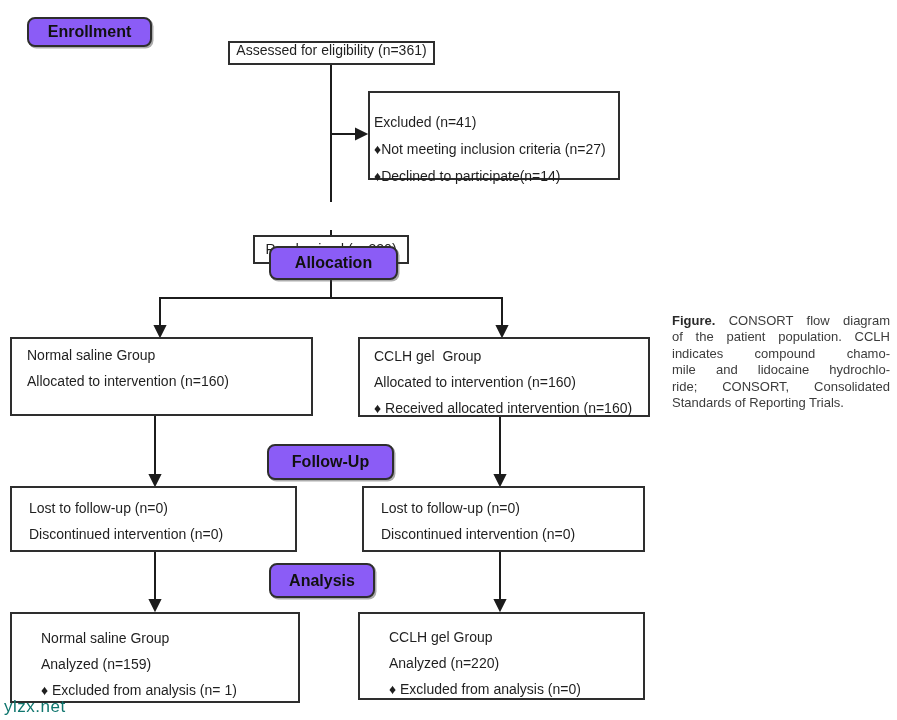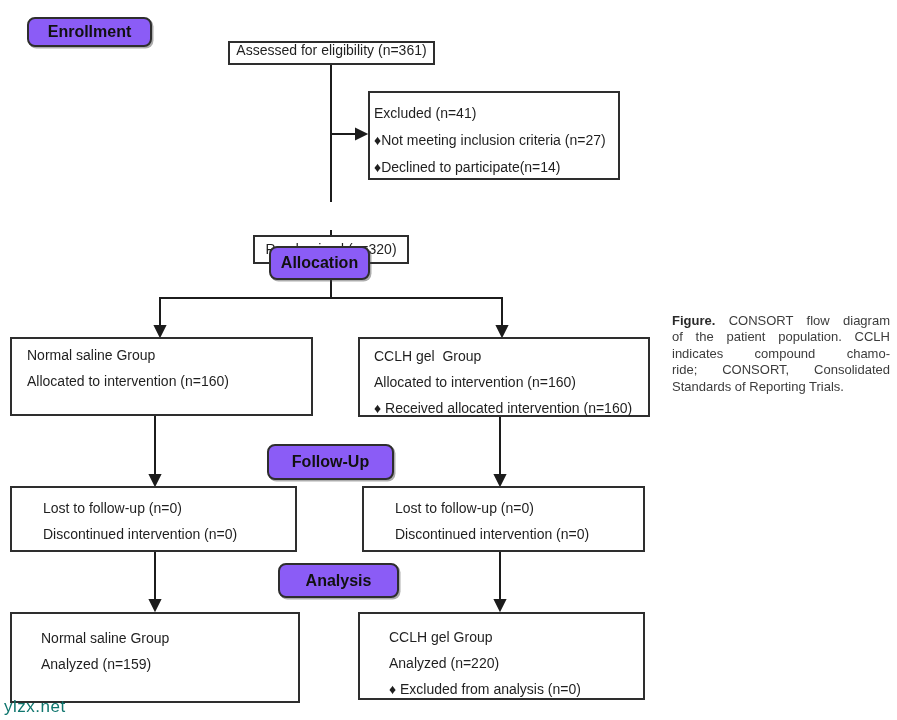--- a/index.html
+++ b/index.html
@@ -14,25 +14,25 @@
     font-weight:bold; font-size:16px; color:#111;
     box-shadow:1.5px 1.5px 0 rgba(70,70,70,0.45);
     box-sizing:border-box;
   }
   .fbox {
     position:absolute; background:#ffffff; border:2px solid #2e2e2e;
     box-sizing:border-box; font-size:14px; color:#1f1f1f;
   }
   .fbox.center { display:flex; align-items:flex-end; justify-content:center; }
   .fbox .bline { white-space:pre; line-height:26px; }
-  #box-excluded { padding:7px 2px 0 4px; }
+  #box-excluded { padding:16px 2px 0 4px; }
   #box-excluded .bline { line-height:27px; }
   #box-alloc-left  { padding:3px 0 0 15px; }
   #box-alloc-right { padding:4px 0 0 14px; }
-  #box-fu-left, #box-fu-right { padding:7px 0 0 31px; }
+  #box-fu-left, #box-fu-right { padding:7px 0 0 17px; }
   #box-an-left  { padding:11px 0 0 29px; }
   #box-an-right { padding:10px 0 0 29px; }
   #caption {
     position:absolute; left:672px; top:313px; width:218px;
     font-size:13px; line-height:16.4px; color:#3c3c3c;
   }
   #caption .cap-line { text-align:justify; text-align-last:justify; }
   #caption .cap-line.last { text-align-last:left; }
   #caption b { color:#2a2a2a; }
   #watermark {
@@ -77,21 +77,21 @@
   <div class="fbox" id="box-excluded" style="left:368px; top:91px; width:252px; height:89px;">
     <div class="bline">Excluded (n=41)</div>
     <div class="bline">♦Not meeting inclusion criteria (n=27)</div>
     <div class="bline">♦Declined to participate(n=14)</div>
   </div>
 
   <div class="fbox center" id="box-randomized" style="left:253px; top:202px; width:156px; height:29px;margin-top:33px;">
     <span class="bline">Randomized (n=320)</span>
   </div>
 
-  <div class="badge" style="left:269px; top:246px; width:101px; height:34px;">Allocation</div>
+  <div class="badge" style="left:269px; top:246px; width:129px; height:34px;">Allocation</div>
 
   <div class="fbox" id="box-alloc-left" style="left:10px; top:337px; width:303px; height:79px;">
     <div class="bline">Normal saline Group</div>
     <div class="bline">Allocated to intervention (n=160)</div>
   </div>
 
   <div class="fbox" id="box-alloc-right" style="left:358px; top:337px; width:292px; height:80px;">
     <div class="bline">CCLH gel  Group</div>
     <div class="bline">Allocated to intervention (n=160)</div>
     <div class="bline">♦ Received allocated intervention (n=160)</div>
@@ -102,36 +102,38 @@
   <div class="fbox" id="box-fu-left" style="left:10px; top:486px; width:287px; height:66px;">
     <div class="bline">Lost to follow-up (n=0)</div>
     <div class="bline">Discontinued intervention (n=0)</div>
   </div>
 
   <div class="fbox" id="box-fu-right" style="left:362px; top:486px; width:283px; height:66px;">
     <div class="bline">Lost to follow-up (n=0)</div>
     <div class="bline">Discontinued intervention (n=0)</div>
   </div>
 
-  <div class="badge" style="left:278px; top:563px; width:121px; height:35px;">Analysis</div>
+  <div class="badge" style="left:269px; top:563px; width:106px; height:35px;">Analysis</div>
 
   <div class="fbox" id="box-an-left" style="left:10px; top:612px; width:290px; height:91px;">
     <div class="bline">Normal saline Group</div>
     <div class="bline">Analyzed (n=159)</div>
+    <div class="bline">♦ Excluded from analysis (n= 1)</div>
   </div>
 
   <div class="fbox" id="box-an-right" style="left:358px; top:612px; width:287px; height:88px;">
     <div class="bline">CCLH gel Group</div>
     <div class="bline">Analyzed (n=220)</div>
     <div class="bline">♦ Excluded from analysis (n=0)</div>
   </div>
 
   <div id="caption">
     <div class="cap-line"><b>Figure.</b> <span>CONSORT flow diagram</span></div>
     <div class="cap-line">of the patient population. CCLH</div>
     <div class="cap-line">indicates compound chamo-</div>
+    <div class="cap-line">mile and lidocaine hydrochlo-</div>
     <div class="cap-line">ride; CONSORT, Consolidated</div>
     <div class="cap-line last">Standards of Reporting Trials.</div>
   </div>
 
   <div id="watermark">ylzx.net</div>
 
 </div>
 
 </body></html>

